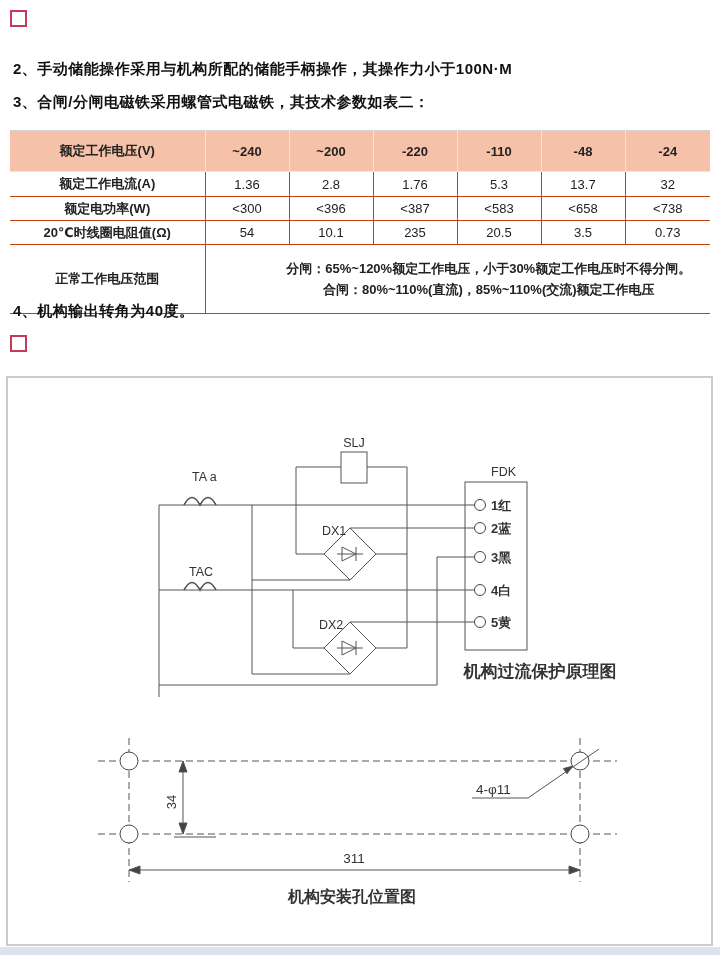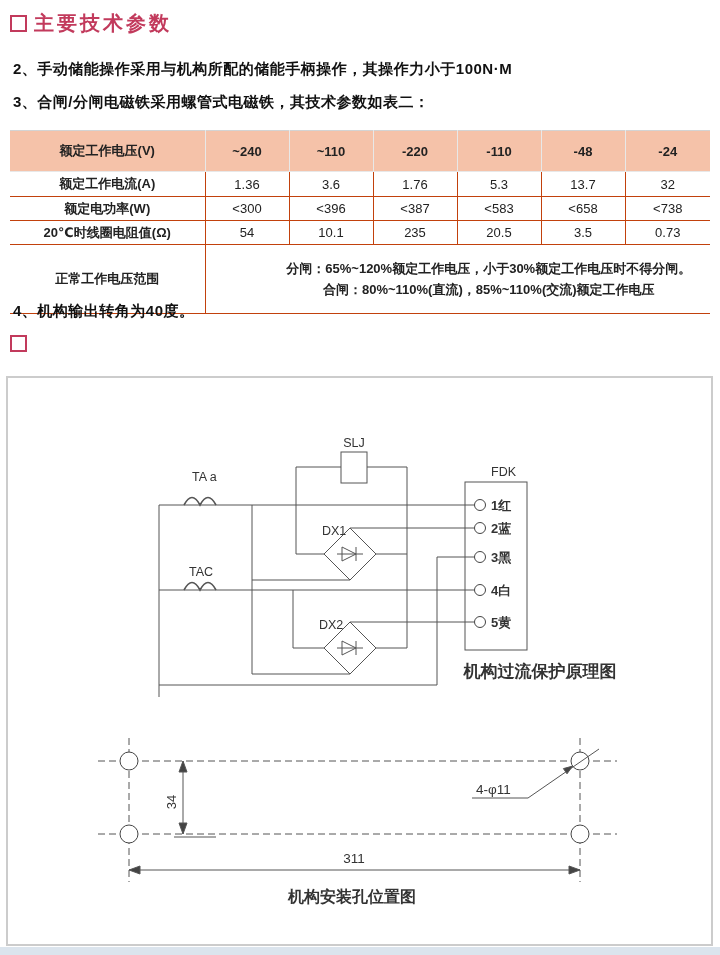--- a/index.html
+++ b/index.html
@@ -34,50 +34,49 @@
     border:2px solid #cccccc;background:#ffffff;
   }
   .bottom-strip{background:#dbe4ed;}
   svg text{fill:#333;}
 </style>
 </head>
 <body>
 
 <div class="abs heading" style="left:10px;top:10px;">
   <span class="sq"></span>
-  <span>主要技术参数</span>
 </div>
 
 <div class="abs bodyline" style="left:13px;top:60px;">2、手动储能操作采用与机构所配的储能手柄操作，其操作力小于100N·M</div>
 <div class="abs bodyline" style="left:13px;top:93px;">3、合闸/分闸电磁铁采用螺管式电磁铁，其技术参数如表二：</div>
 
 <table class="spec abs" style="left:10px;top:130px;">
   <colgroup>
     <col style="width:195px">
       <col style="width:84px">
       <col style="width:84px">
       <col style="width:84px">
       <col style="width:84px">
       <col style="width:84px">
       <col style="width:85px">
   </colgroup>
   <tbody>
       <tr class="hdr" style="height:41px;">
     <td class="lbl">额定工作电压(V)</td>
     <td>~240</td>
-    <td>~110</td>
+    <td>~200</td>
     <td>-220</td>
     <td>-110</td>
     <td>-48</td>
     <td>-24</td>
   </tr>
   <tr style="height:25px;">
     <td class="lbl">额定工作电流(A)</td>
     <td>1.36</td>
-    <td>3.6</td>
+    <td>2.8</td>
     <td>1.76</td>
     <td>5.3</td>
     <td>13.7</td>
     <td>32</td>
   </tr>
   <tr style="height:24px;">
     <td class="lbl">额定电功率(W)</td>
     <td>&lt;300</td>
     <td>&lt;396</td>
     <td>&lt;387</td>

